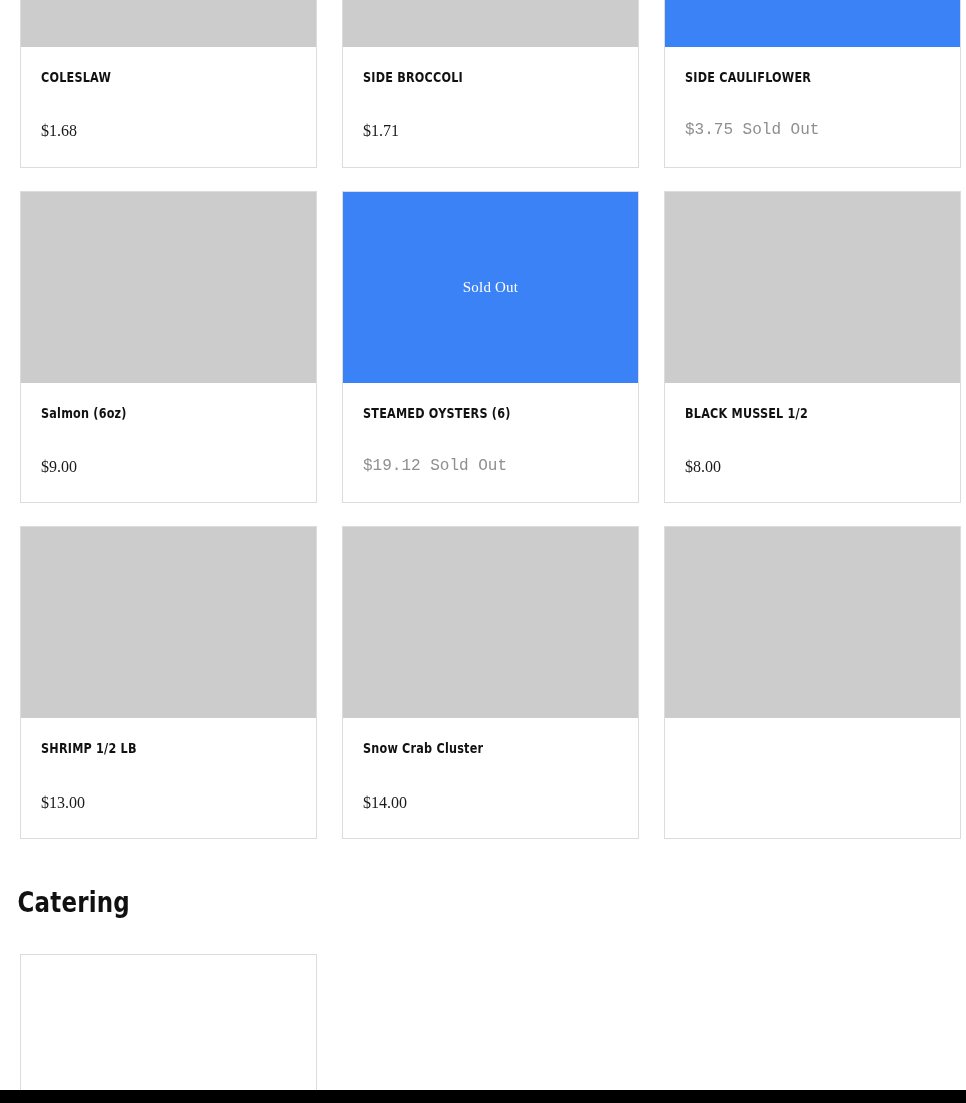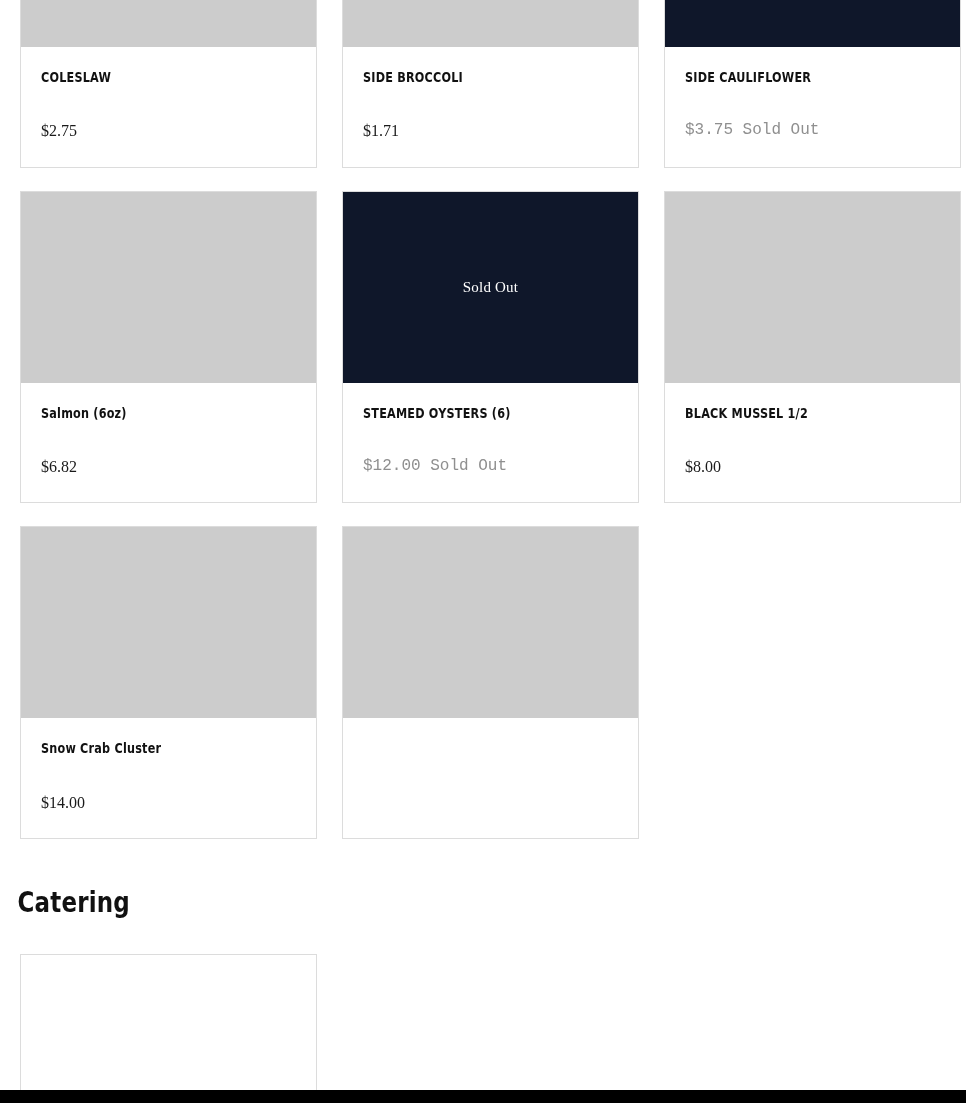--- a/index.html
+++ b/index.html
@@ -43,21 +43,21 @@
   }
 
   .card-media {
     position:relative;
     width:100%;
     height:191px;
     background:#cccccc;
     overflow:hidden;
   }
 
-  .card-media.soldout { background:#0f172a; }
+  .card-media.soldout { background:#3b82f6; }
 
   .soldout-overlay {
     position:absolute;
     inset:0;
     display:flex;
     align-items:center;
     justify-content:center;
     font-family:"Liberation Serif", serif;
     font-size:15px;
     color:#ffffff;
@@ -123,21 +123,21 @@
 </head>
 <body>
 
 <div id="page">
 
   <div class="grid" id="product-grid">
       <div class="card">
         <div class="card-media"></div>
         <div class="card-body">
           <div class="card-title">COLESLAW</div>
-          <div class="card-price">$2.75</div>
+          <div class="card-price">$1.68</div>
         </div>
       </div>
       <div class="card">
         <div class="card-media"></div>
         <div class="card-body">
           <div class="card-title">SIDE BROCCOLI</div>
           <div class="card-price">$1.71</div>
         </div>
       </div>
       <div class="card">
@@ -146,37 +146,44 @@
         </div>
         <div class="card-body">
           <div class="card-title">SIDE CAULIFLOWER</div>
           <div class="card-price muted">$3.75 Sold Out</div>
         </div>
       </div>
       <div class="card">
         <div class="card-media"></div>
         <div class="card-body">
           <div class="card-title">Salmon (6oz)</div>
-          <div class="card-price">$6.82</div>
+          <div class="card-price">$9.00</div>
         </div>
       </div>
       <div class="card">
         <div class="card-media soldout">
           <div class="soldout-overlay">Sold Out</div>
         </div>
         <div class="card-body">
           <div class="card-title">STEAMED OYSTERS (6)</div>
-          <div class="card-price muted">$12.00 Sold Out</div>
+          <div class="card-price muted">$19.12 Sold Out</div>
         </div>
       </div>
       <div class="card">
         <div class="card-media"></div>
         <div class="card-body">
           <div class="card-title">BLACK MUSSEL 1/2</div>
           <div class="card-price">$8.00</div>
+        </div>
+      </div>
+      <div class="card">
+        <div class="card-media"></div>
+        <div class="card-body">
+          <div class="card-title">SHRIMP 1/2 LB</div>
+          <div class="card-price">$13.00</div>
         </div>
       </div>
       <div class="card">
         <div class="card-media"></div>
         <div class="card-body">
           <div class="card-title">Snow Crab Cluster</div>
           <div class="card-price">$14.00</div>
         </div>
       </div>
       <div class="card">

